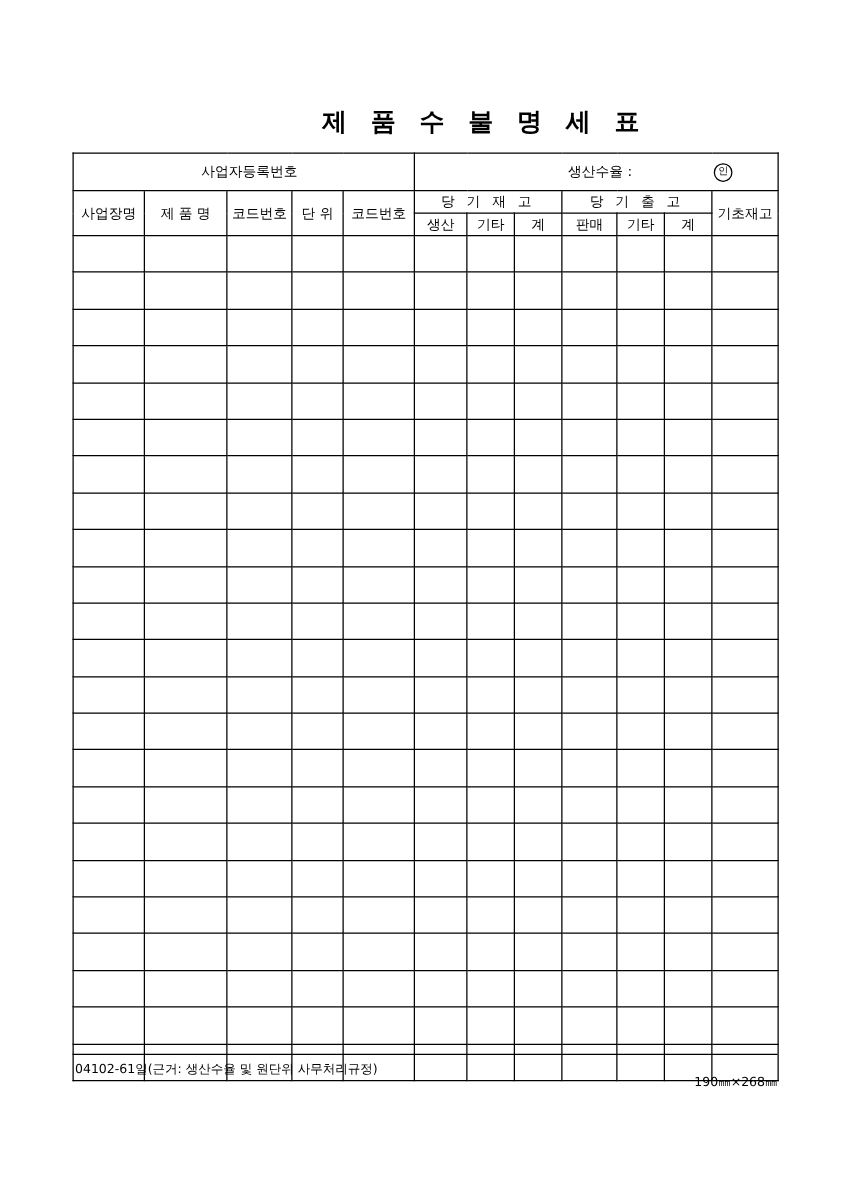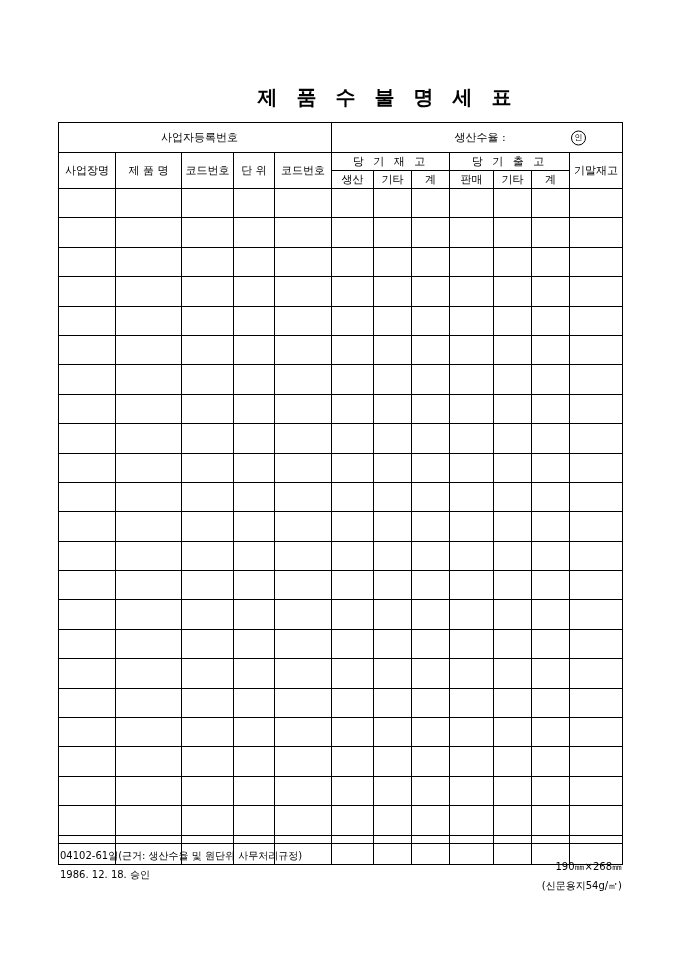--- a/index.html
+++ b/index.html
@@ -168,21 +168,21 @@
         </tr>
 
         <tr class="hdr">
           <td rowspan="2">사업장명</td>
           <td rowspan="2">제  품  명</td>
           <td rowspan="2">코드번호</td>
           <td rowspan="2">단 위</td>
           <td rowspan="2">코드번호</td>
           <td colspan="3" class="group-label">당 기 재 고</td>
           <td colspan="3" class="group-label">당 기 출 고</td>
-          <td rowspan="2">기말재고</td>
+          <td rowspan="2">기초재고</td>
         </tr>
         <tr class="hdr">
           <td>생산</td>
           <td>기타</td>
           <td>계</td>
           <td>판매</td>
           <td>기타</td>
           <td>계</td>
         </tr>
       </tbody>
@@ -513,19 +513,15 @@
     </table>
   </div>
 
   <div class="top-rule"></div>
 
   <div class="foot">
     <div class="foot-line">
       <span class="foot-left">04102-61일(근거: 생산수율 및 원단위 사무처리규정)</span>
       <span class="foot-right">190㎜×268㎜</span>
     </div>
-    <div class="foot-line">
-      <span class="foot-left">1986. 12. 18. 승인</span>
-      <span class="foot-right">(신문용지54g/㎡)</span>
-    </div>
   </div>
 
 </div>
 
 </body></html>

